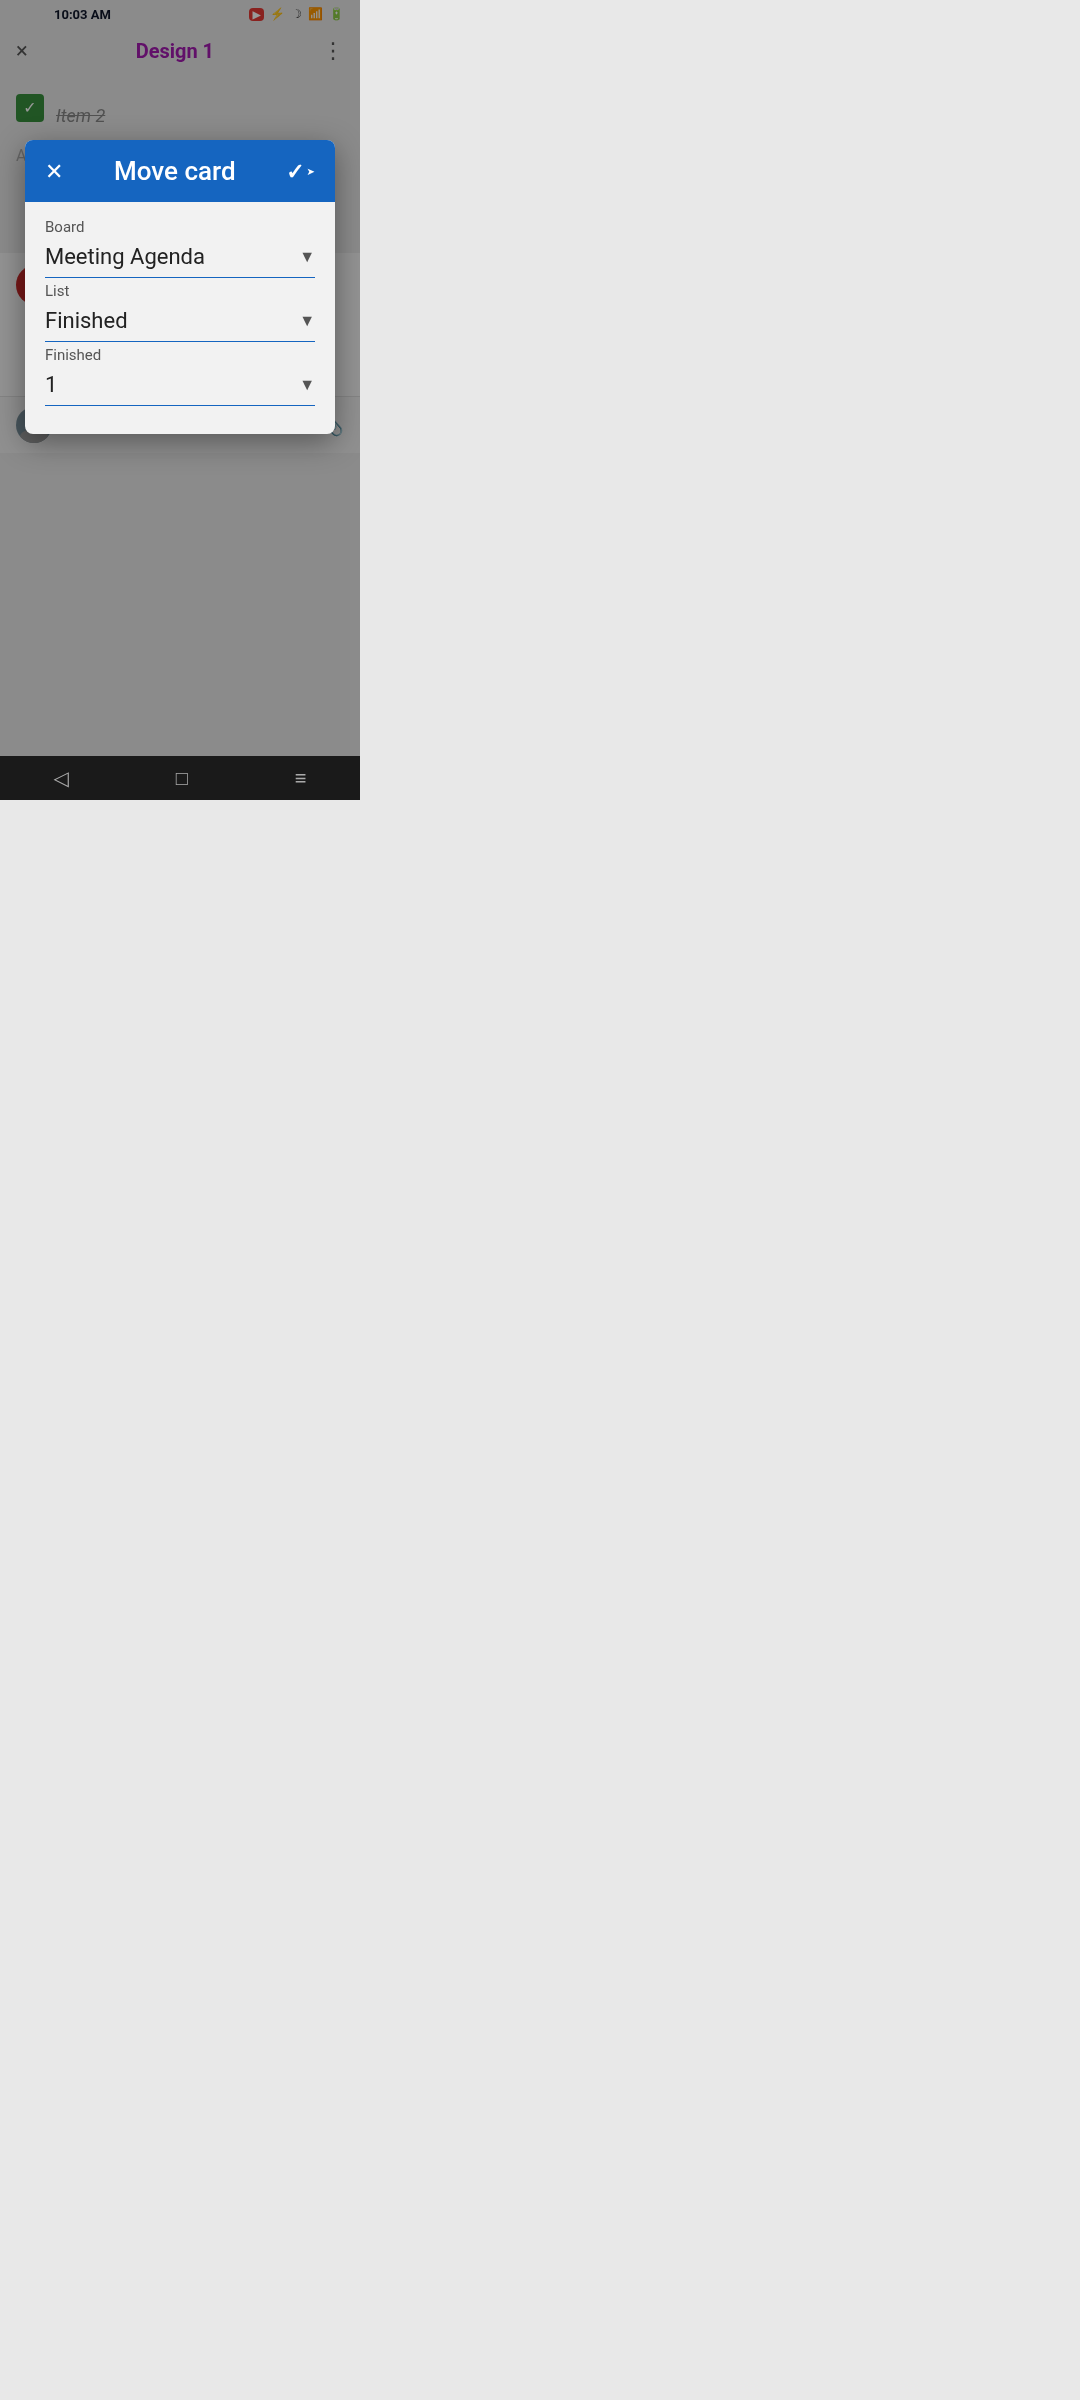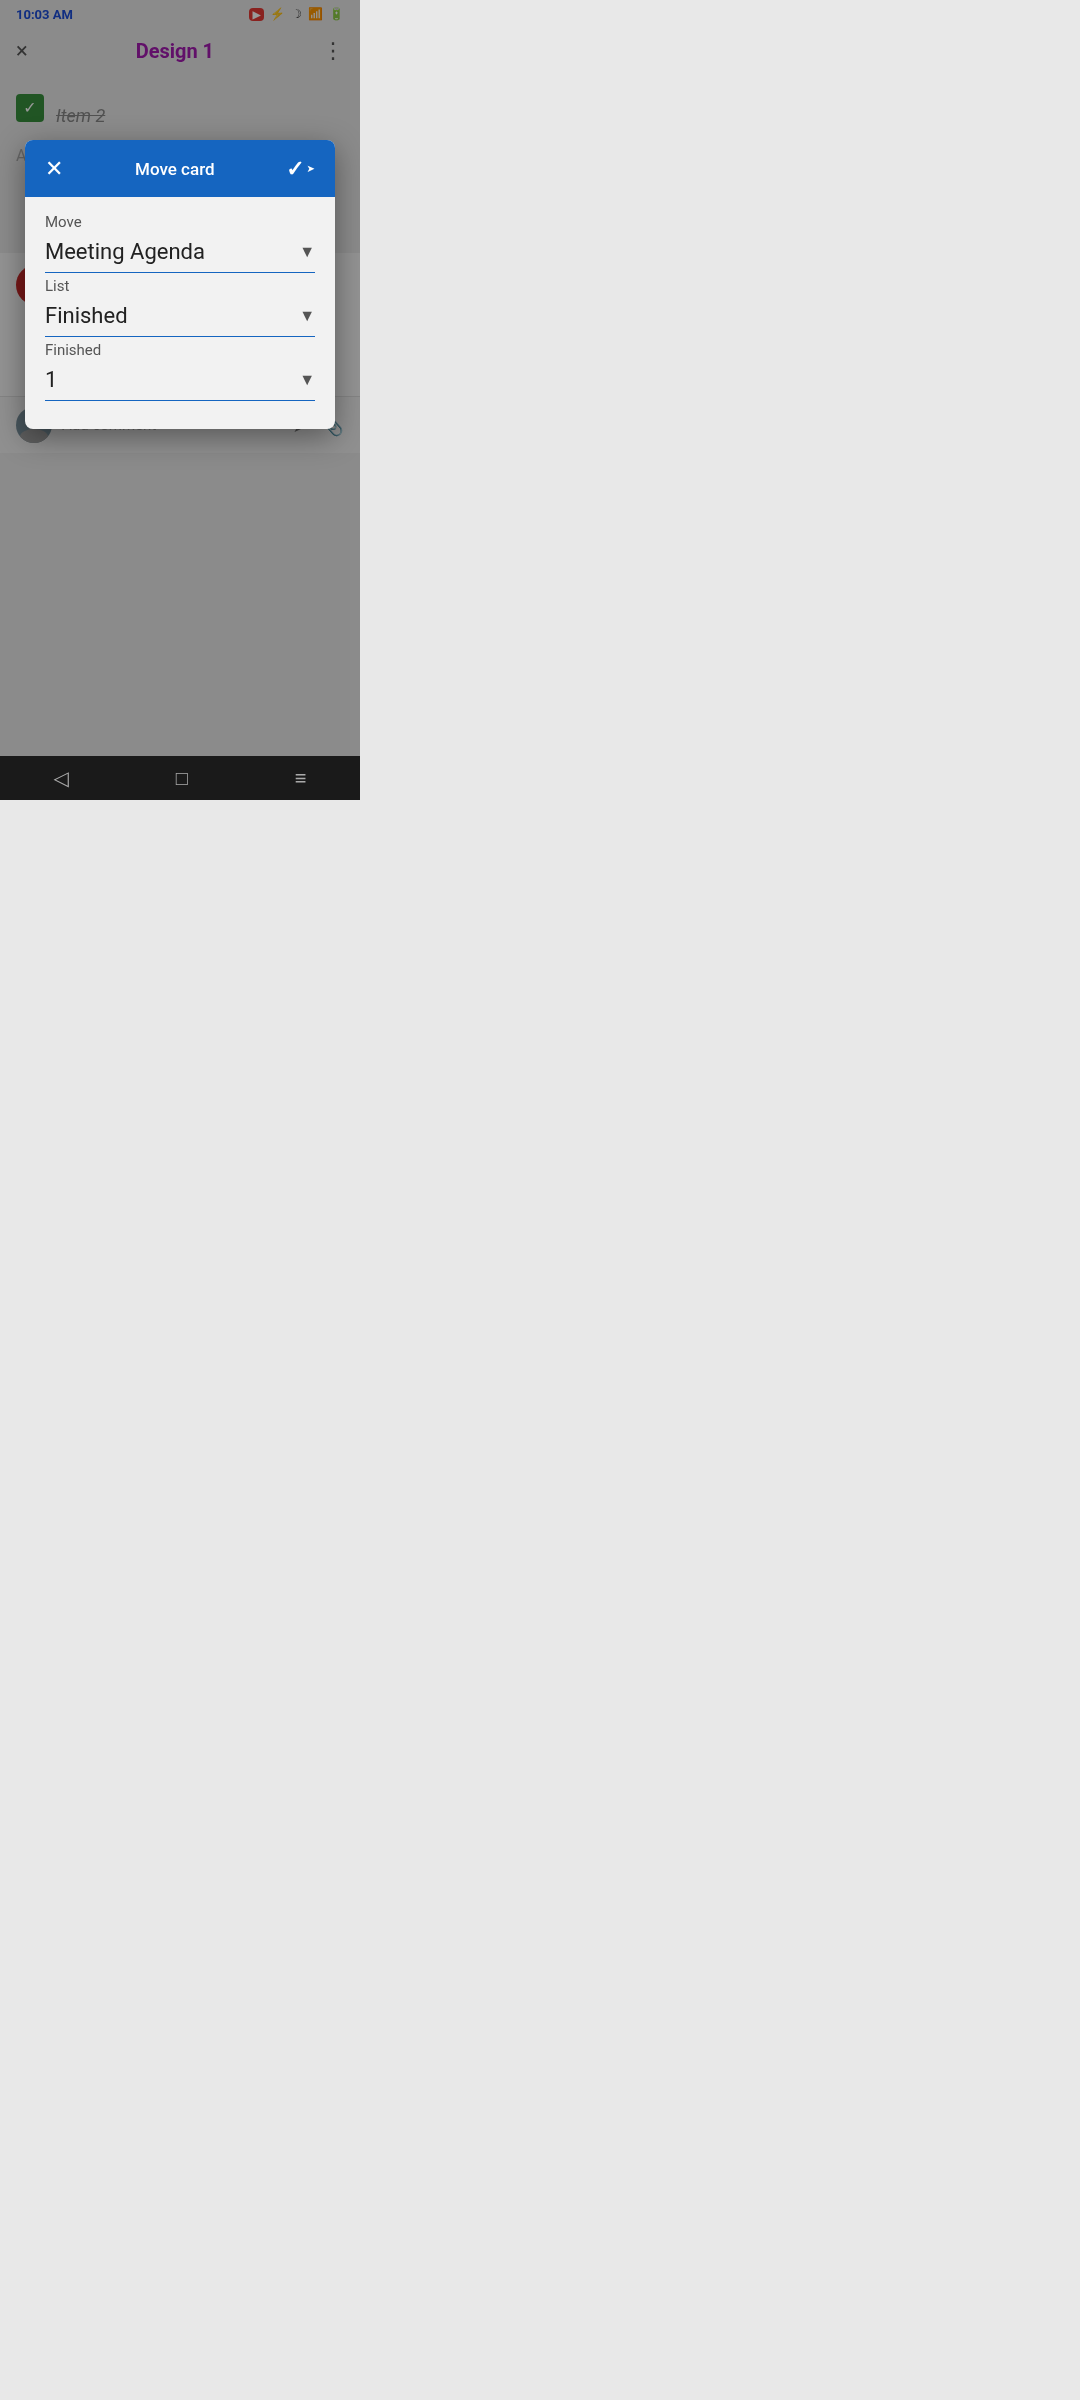--- a/index.html
+++ b/index.html
@@ -20,21 +20,22 @@
       justify-content: space-between;
       align-items: center;
       padding: 8px 16px;
       background: #e8e8e8;
       height: 28px;
     }
 
     .status-time {
       font-size: 13px;
       font-weight: 700;
-      color: #1d4ed8;
+      color: #0f172a;
+      margin-left: 38px;
     }
 
     .status-icons {
       display: flex;
       align-items: center;
       gap: 6px;
     }
 
     .status-icon {
       font-size: 12px;
@@ -264,21 +265,21 @@
     .modal-header {
       background: #1565c0;
       display: flex;
       align-items: center;
       justify-content: space-between;
       padding: 16px 20px;
     }
 
     .modal-title {
       color: white;
-      font-size: 17px;
+      font-size: 26px;
       font-weight: 500;
       text-align: center;
       flex: 1;
     }
 
     .modal-close-icon {
       color: white;
       font-size: 22px;
       font-weight: 300;
     }
@@ -394,21 +395,21 @@
       <span class="modal-close-icon">✕</span>
       <span class="modal-title">Move card</span>
       <div class="cursor-pointer">
         <span class="modal-confirm-icon">✓</span>
         <span style="font-size:10px; color:white; margin-left:2px;">➤</span>
       </div>
     </div>
 
     <div class="modal-body">
 
-      <div class="field-label">Move</div>
+      <div class="field-label">Board</div>
       <div class="field-select">
         <span class="field-value">Meeting Agenda</span>
         <span class="dropdown-icon">▼</span>
       </div>
 
       <div class="field-label">List</div>
       <div class="field-select">
         <span class="field-value">Finished</span>
         <span class="dropdown-icon">▼</span>
       </div>

